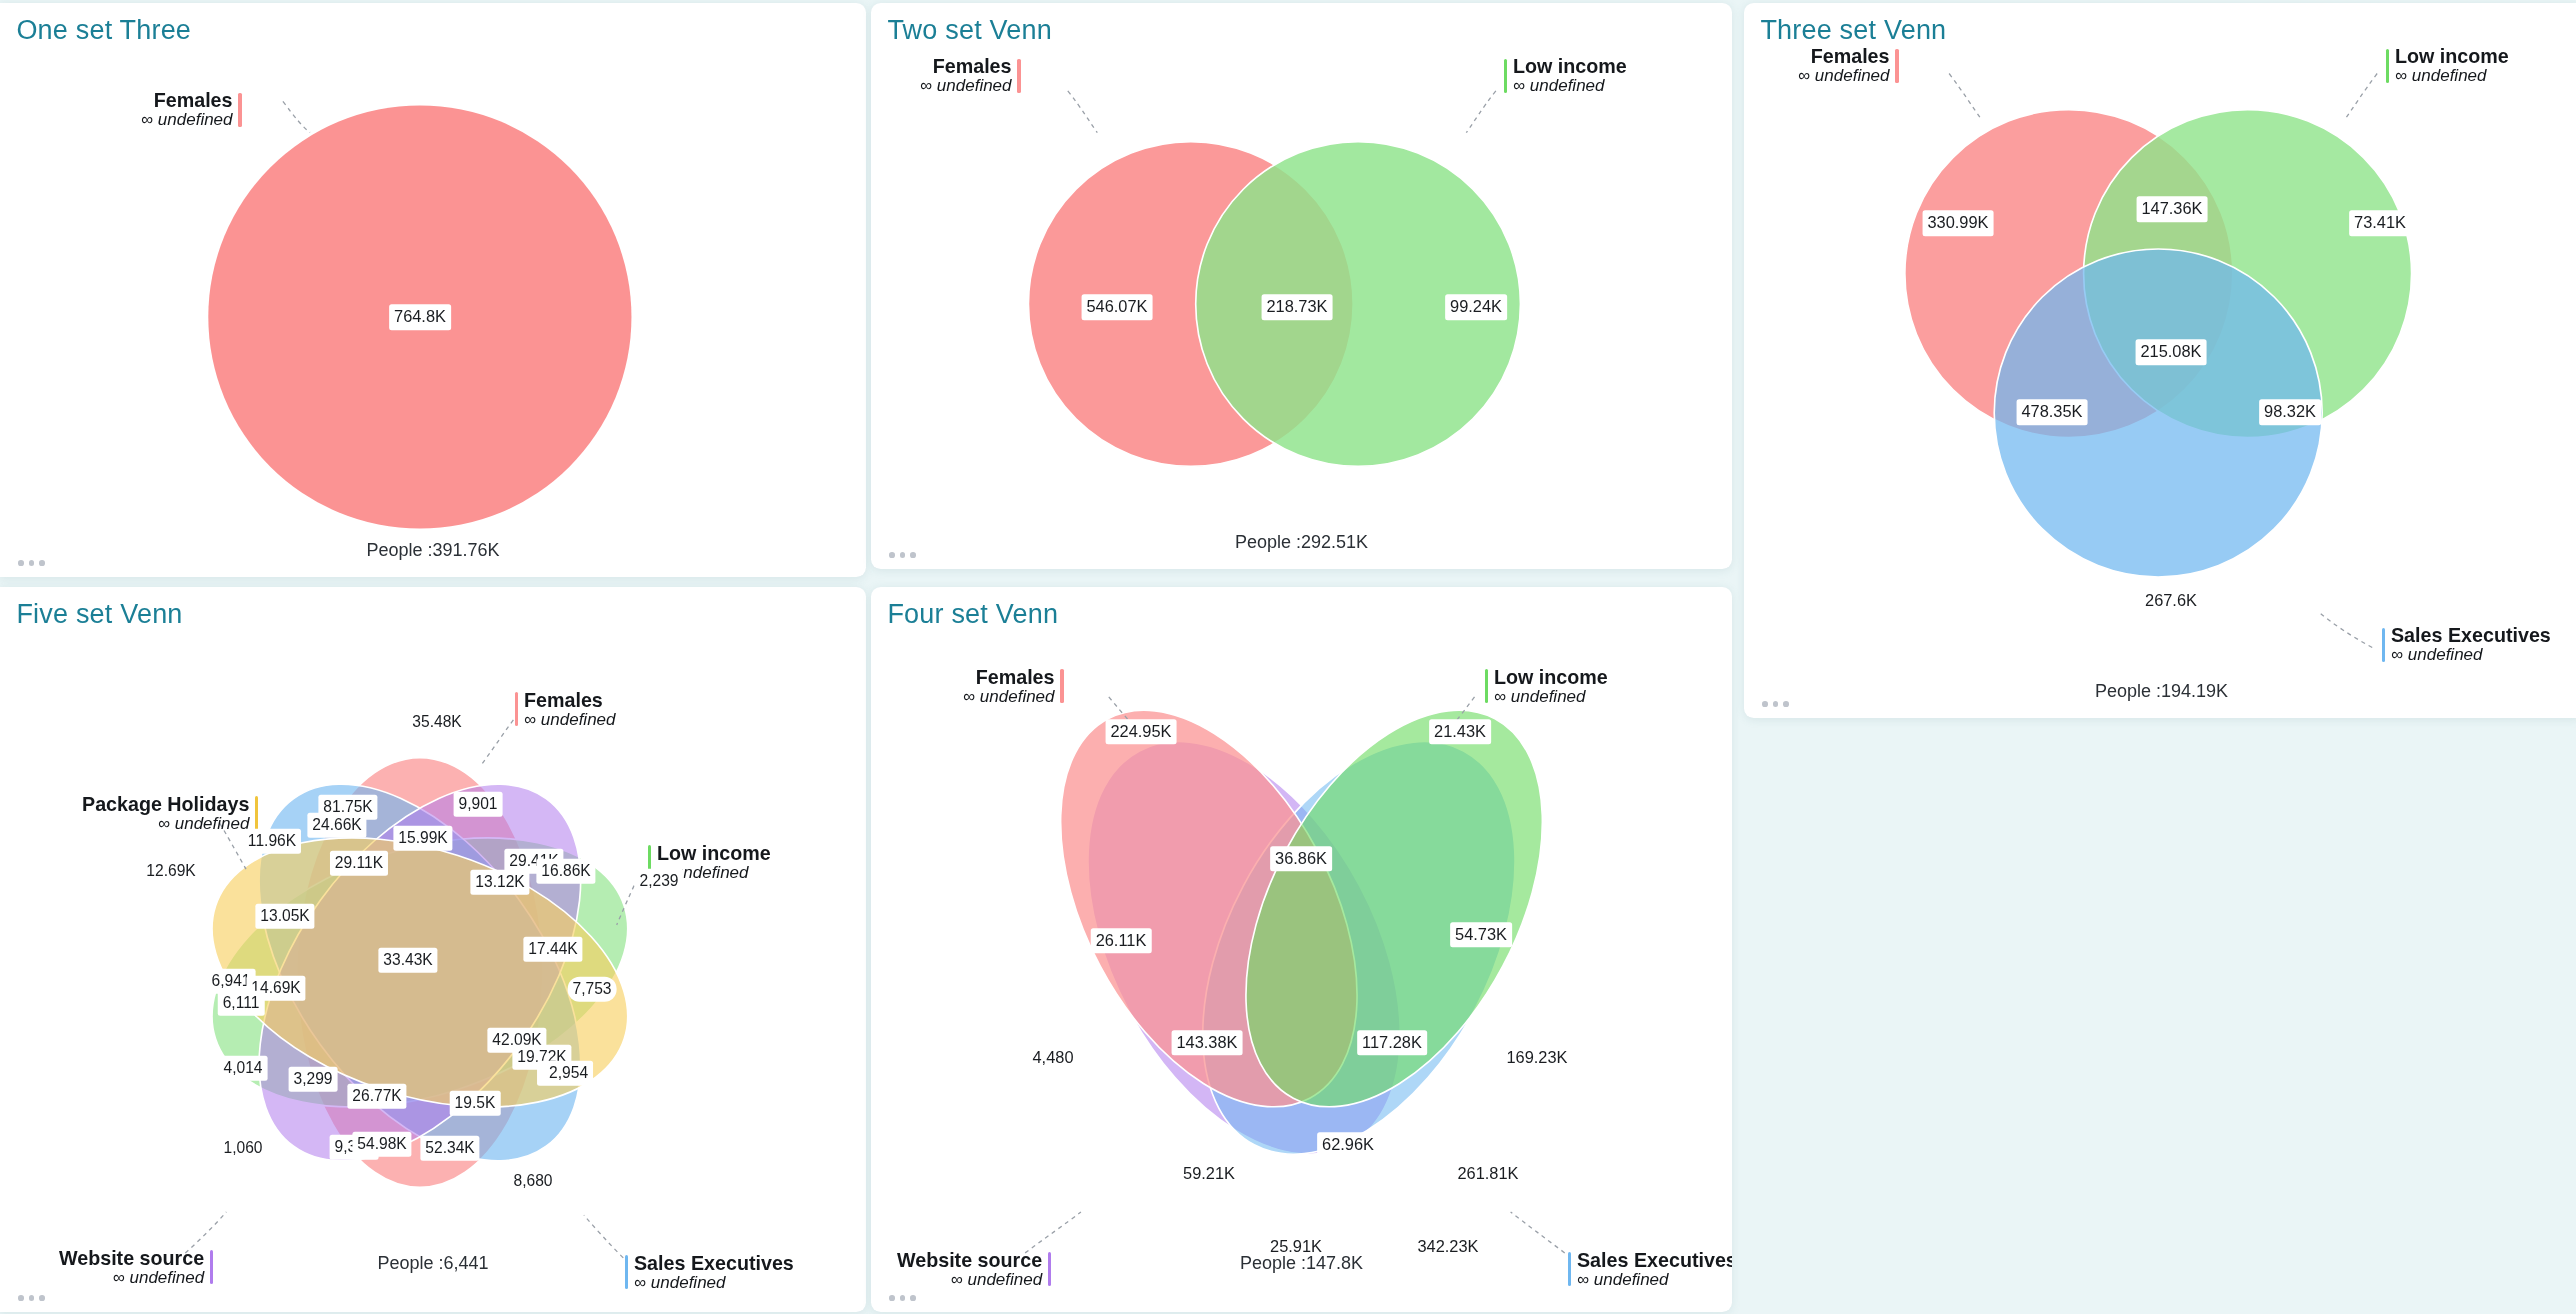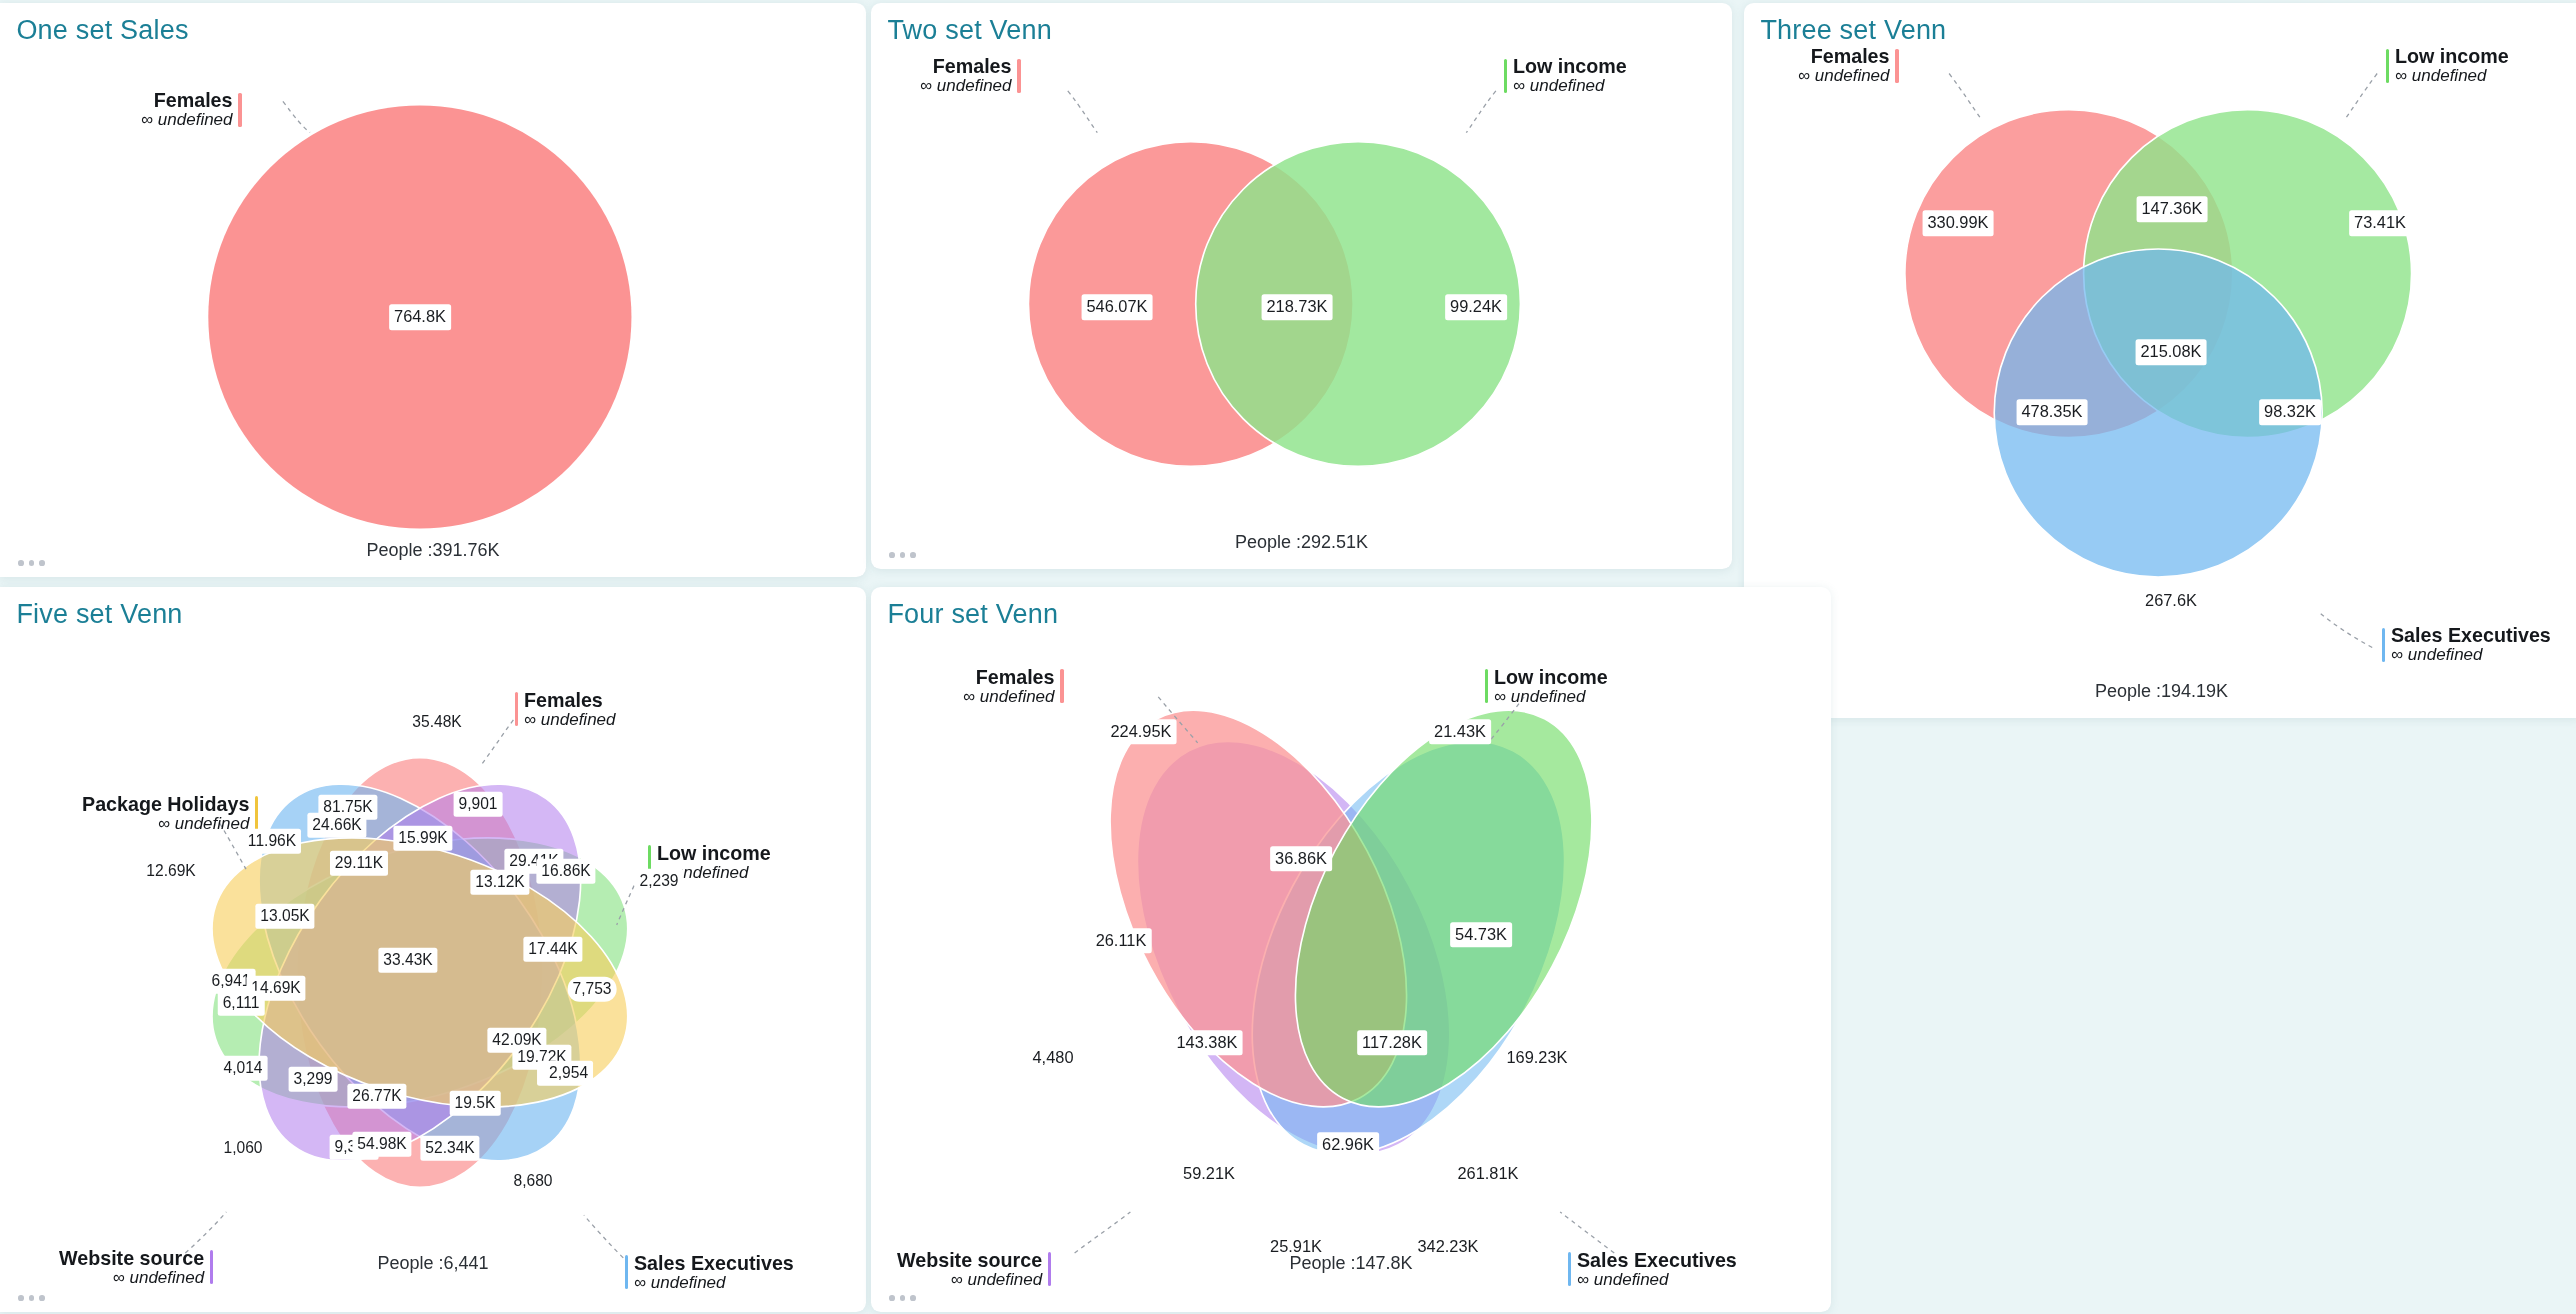--- a/index.html
+++ b/index.html
@@ -70,21 +70,21 @@
     pointer-events:none;
   }
   .chip.sm{font-size:15.6px;}
 </style>
 </head>
 <body>
 
 <div class="grid">
 
   <div class="card" style="left:0px;top:3.3px;width:866px;height:574px;border-radius:0 9.8px 9.8px 0;">
-    <div class="card-title">One set Sales</div>
+    <div class="card-title">One set Three</div>
 
     <div class="venn-wrap">
       <svg viewBox="0 0 1056 700" preserveAspectRatio="none">
         <circle cx="512" cy="383" r="258" fill="#fb9393"></circle>
         <path d="M345 120 C 360 140, 368 150, 378 158" stroke="#9aa0a8" stroke-width="1.6" stroke-dasharray="5 5" fill="none"></path>
       </svg>
     </div>
 
     <div class="set-label anchor-right" style="left:141px;top:87px;">
       <div class="txt">
@@ -291,21 +291,21 @@
     <div class="chip sm" style="left:533px;top:594px;">8,680</div>
 
     <div class="footer" style="bottom:38px;">People :6,441</div>
     <div class="dots">
         <i></i>
         <i></i>
         <i></i>
       </div>
   </div>
 
-  <div class="card" style="left:871px;top:587px;width:947px;height:725px;padding-left:13px;">
+  <div class="card" style="left:871px;top:587px;width:861px;height:725px;">
     <div class="card-title">Four set Venn</div>
 
     <div class="venn-wrap">
       <svg viewBox="0 0 1050 884">
         <g stroke="#ffffff" stroke-width="2">
           <ellipse cx="455" cy="440" rx="160" ry="272" fill="#b07ced" fill-opacity="0.56" transform="rotate(-28 455 440)"></ellipse>
           <ellipse cx="595" cy="440" rx="160" ry="272" fill="#6fb7f0" fill-opacity="0.56" transform="rotate(28 595 440)"></ellipse>
           <ellipse cx="412" cy="392" rx="150" ry="262" fill="#fb9393" fill-opacity="0.74" transform="rotate(-28 412 392)"></ellipse>
           <ellipse cx="638" cy="392" rx="150" ry="262" fill="#6ddb62" fill-opacity="0.62" transform="rotate(28 638 392)"></ellipse>
         </g>

